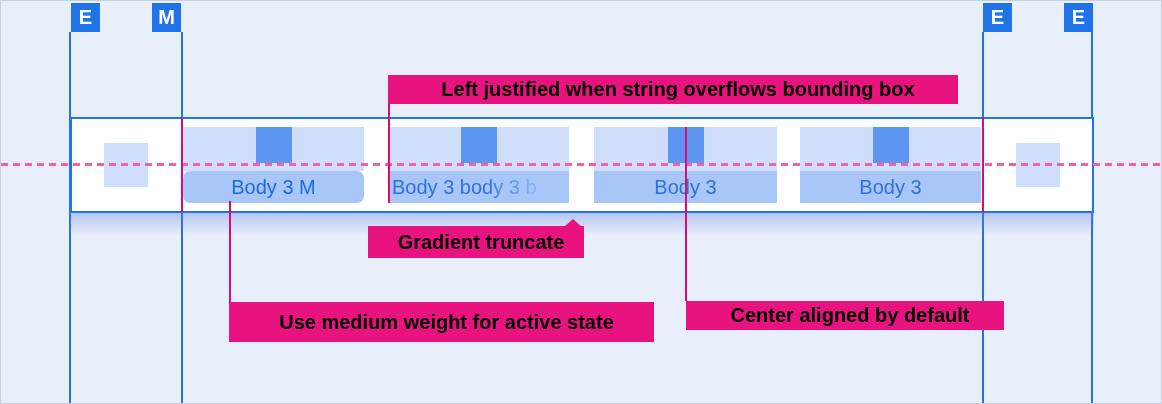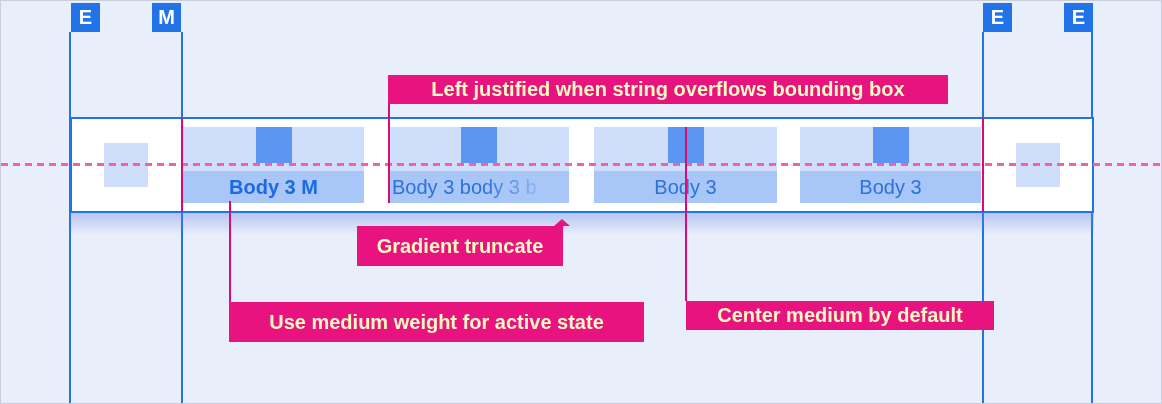--- a/index.html
+++ b/index.html
@@ -33,37 +33,37 @@
     position:absolute;left:0;top:0;width:100%;height:44px;background:var(--strip-top,#cedefb);
     display:flex;justify-content:center;
   }
   .tab .glyph-square{width:36px;height:36px;background:var(--sq-mid,#5d95f3);}
   .tab .strip-bottom{
     position:absolute;left:0;top:44px;width:100%;height:32px;background:var(--strip-bottom,#a9c6f8);
     display:flex;align-items:center;justify-content:center;
     font-size:20px;color:var(--text-blue,#2d72dc);white-space:nowrap;overflow:hidden;
   }
   .tab .strip-bottom.left{justify-content:flex-start;padding-left:3px;box-sizing:border-box;}
-  .tab .strip-bottom.bold{font-weight:bold;color:var(--text-blue-bold,#1a6bdf);}
+  .tab .strip-bottom.bold{font-weight:normal;color:var(--text-blue-bold,#1a6bdf);border-radius:7px;}
   .fade-out{
     position:absolute;right:0;top:44px;width:85px;height:32px;z-index:4;
     background:linear-gradient(90deg,rgba(169,198,248,0),var(--strip-bottom,#a9c6f8) 78%);
   }
   
   .dashed-line{
     position:absolute;left:0;top:162px;width:1162px;height:3px;z-index:5;
     background:repeating-linear-gradient(90deg,var(--dashed,#f45fae) 0 7px,rgba(0,0,0,0) 7px 12px);
   }
   
   .ann-line{position:absolute;width:2px;background:var(--magenta-line,#db0b74);z-index:6;}
   
   .ann-label{
-    position:absolute;height:29px;background:var(--magenta,#e9137f);color:#fef9c3;
+    position:absolute;height:29px;background:var(--magenta,#e9137f);color:#000000;
     font-size:20px;font-weight:bold;display:flex;align-items:center;justify-content:center;
-    white-space:nowrap;z-index:7;
+    white-space:nowrap;z-index:7;padding-left:10px;
   }
   .tri-up{
     position:absolute;top:-7px;width:0;height:0;
     border-left:8px solid rgba(0,0,0,0);border-right:8px solid rgba(0,0,0,0);
     border-bottom:7px solid var(--magenta,#e9137f);
   }
 </style>
 </head>
 <body>
 
@@ -127,24 +127,24 @@
 
   <div class="dashed-line"></div>
 
   <div class="ann-line" style="left:387px;top:103px;height:99px"></div>
   <div class="ann-line" style="left:228px;top:200px;height:101px"></div>
   <div class="ann-line" style="left:684px;top:126px;height:174px"></div>
 
   <div class="ann-label" style="left:387px;top:74px;width:560px">
     <span>Left justified when string overflows bounding box</span>
   </div>
-  <div class="ann-label" style="left:356px;top:225px;width:206px;height:40px">
+  <div class="ann-label" style="left:367px;top:225px;width:206px;height:32px">
     <span>Gradient truncate</span>
     <div class="tri-up" style="left:197px"></div>
   </div>
   <div class="ann-label" style="left:228px;top:301px;width:415px;height:40px">
     <span>Use medium weight for active state</span>
   </div>
   <div class="ann-label" style="left:685px;top:300px;width:308px">
-    <span>Center medium by default</span>
+    <span>Center aligned by default</span>
   </div>
 
 </div>
 
 </body></html>

